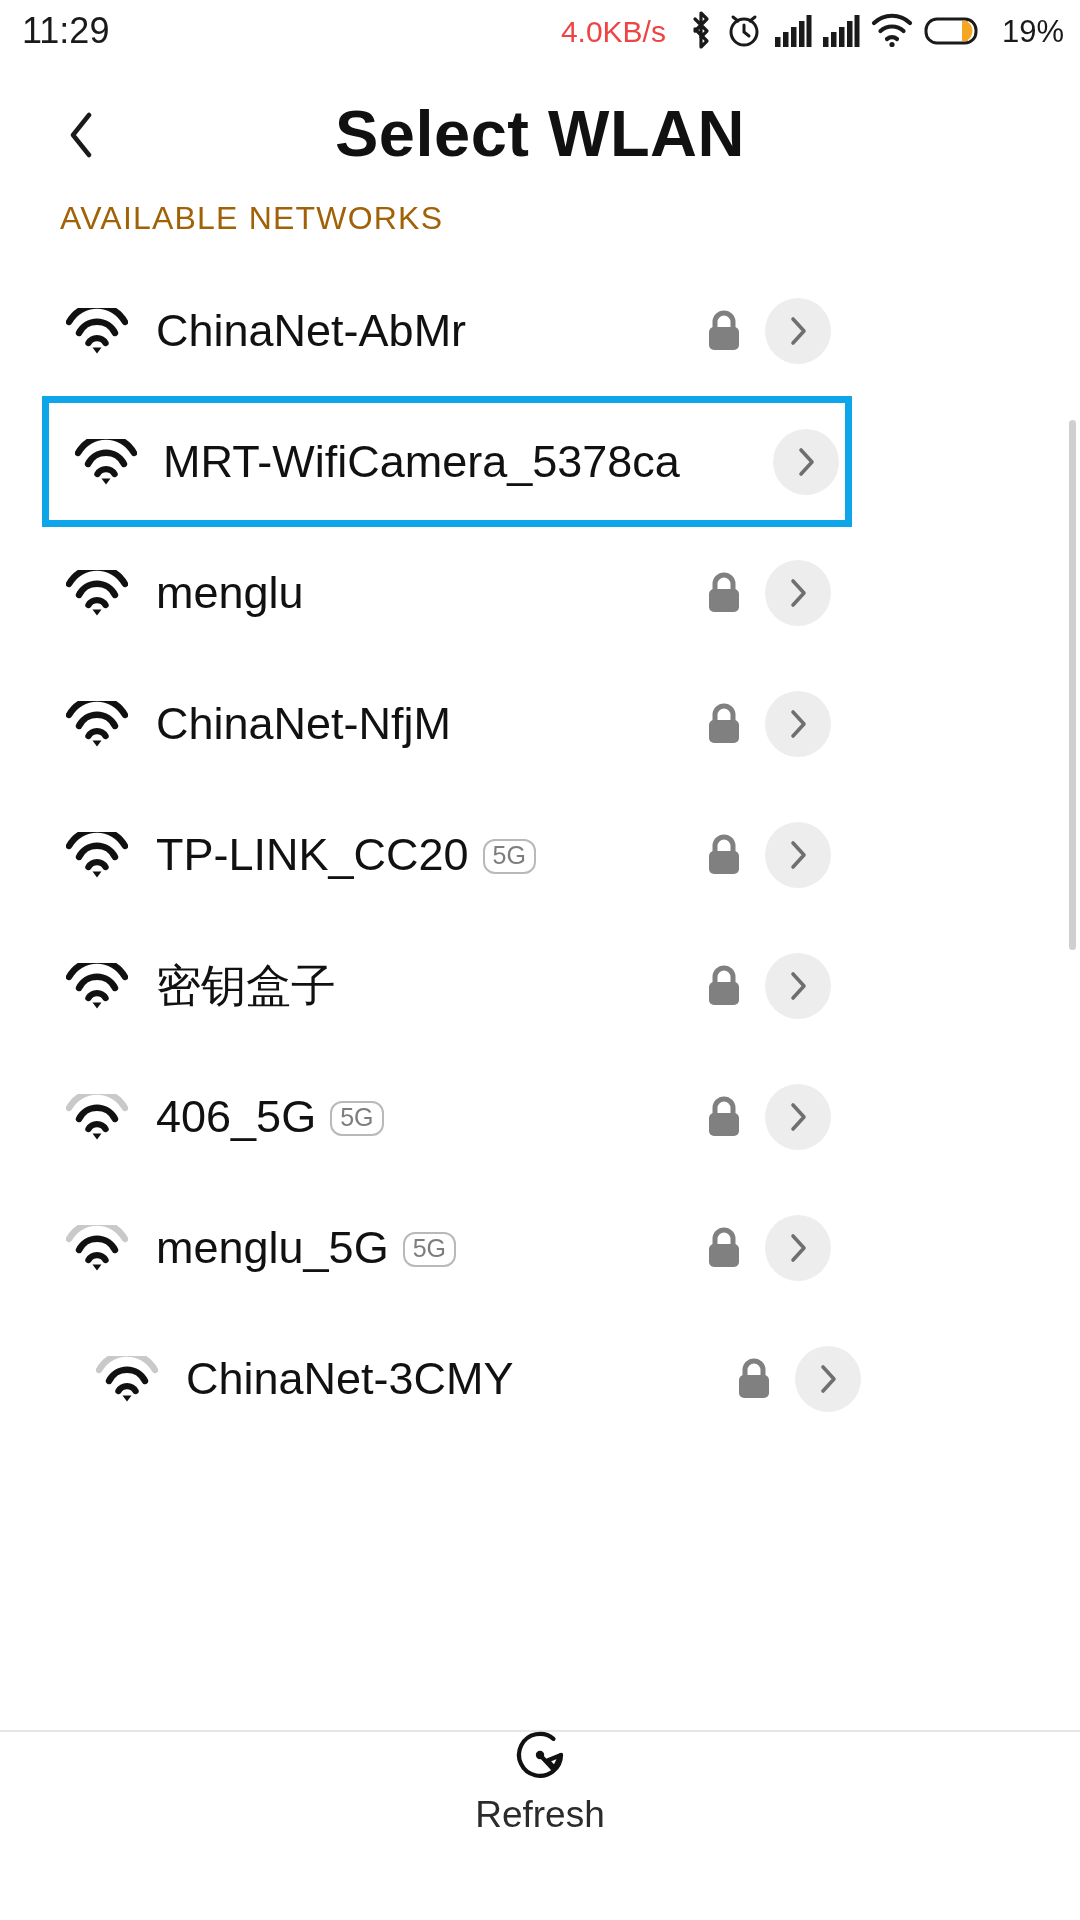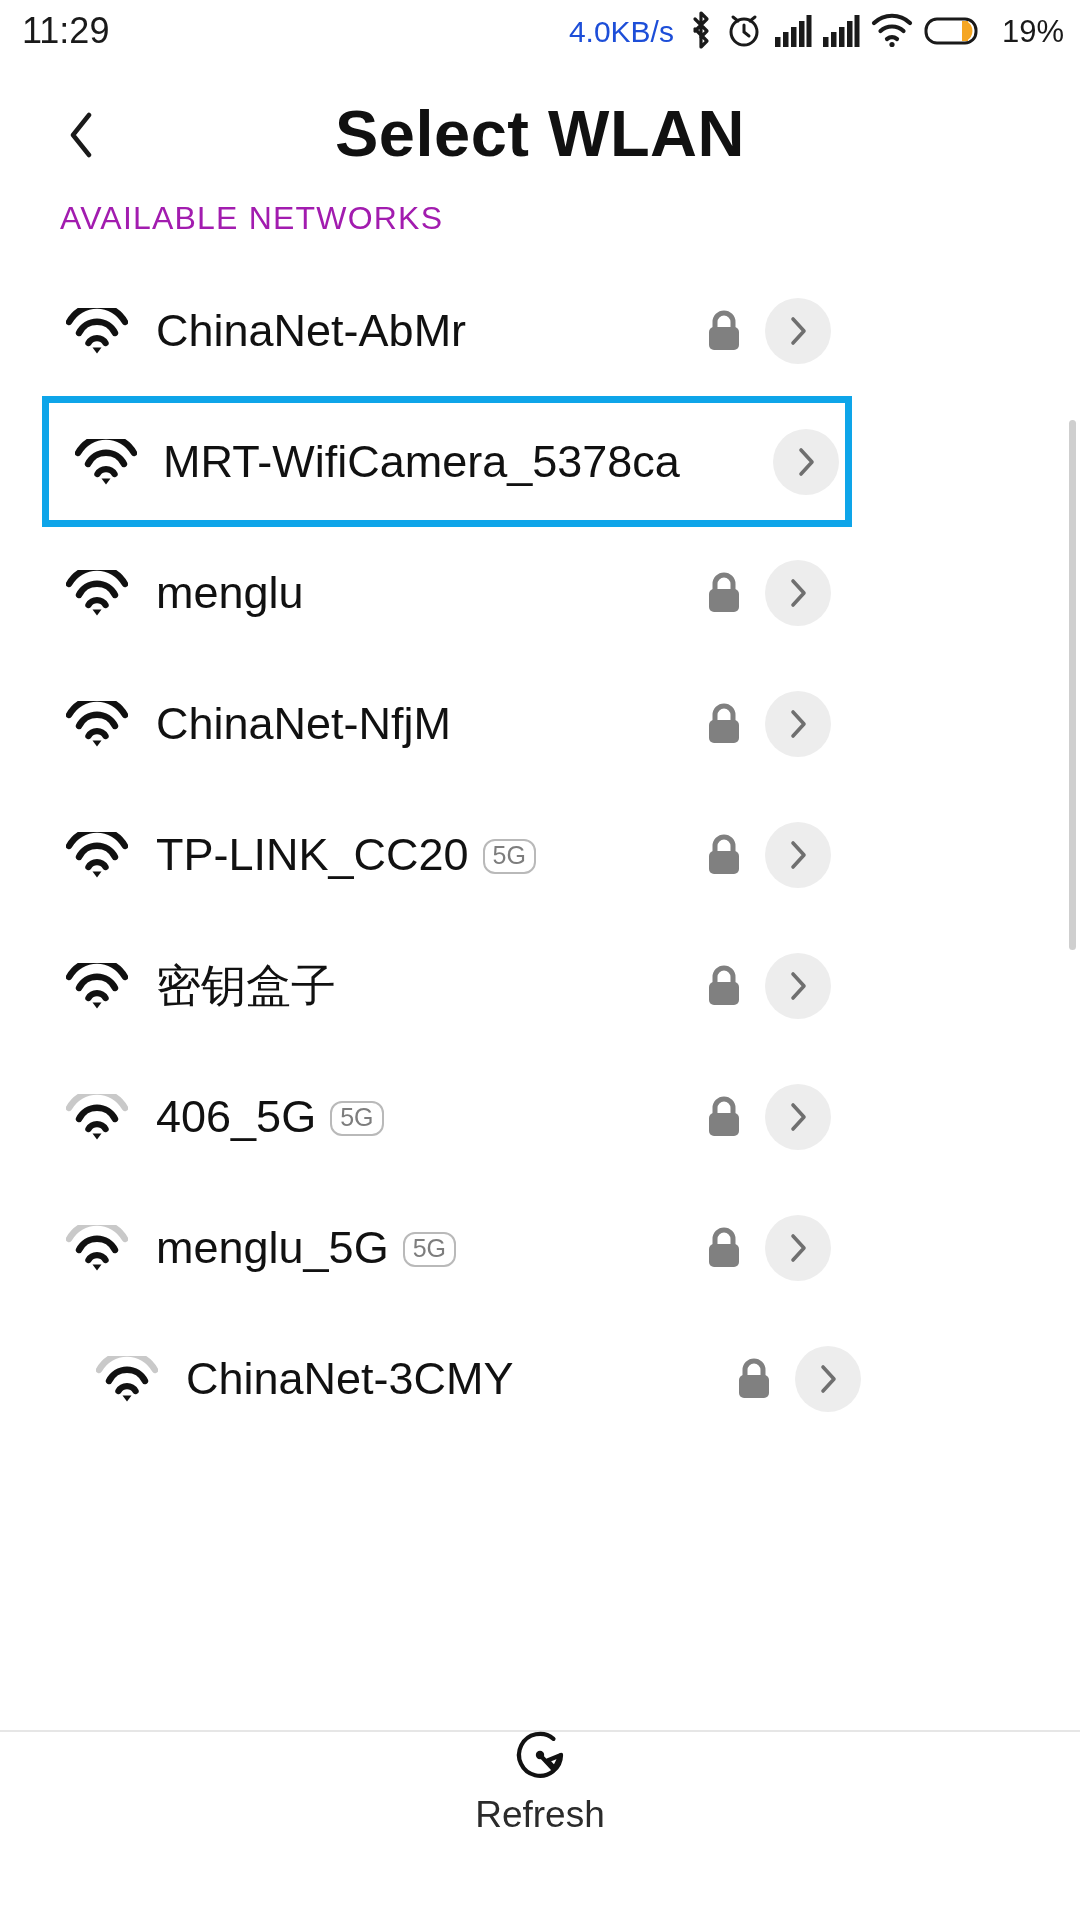--- a/index.html
+++ b/index.html
@@ -17,21 +17,21 @@
     display:flex;align-items:center;
   }
   .sb-time{
     position:absolute;left:22px;top:10px;
     font-size:36px;color:#1a1a1a;letter-spacing:0px;
   }
   .sb-right{
     position:absolute;right:16px;top:8px;height:48px;
     display:flex;align-items:center;gap:10px;
   }
-  .sb-speed{font-size:30px;color:#1d4ed8;margin-right:4px;}
+  .sb-speed{font-size:30px;color:#ef4444;margin-right:12px;}
   .sb-pct{font-size:31px;color:#1a1a1a;margin-left:6px;}
   .ic{display:block;}
 
   
   .header{
     position:absolute;top:72px;left:0;width:1080px;height:118px;
   }
   .back-btn{
     position:absolute;left:44px;top:26px;
     width:74px;height:74px;
@@ -44,21 +44,21 @@
   .page-title{
     position:absolute;left:0;top:24px;width:1080px;
     text-align:center;
     font-size:65px;font-weight:bold;color:#111111;
     letter-spacing:0.5px;
   }
 
   
   .section-label{
     position:absolute;left:60px;top:200px;
-    font-size:32px;color:#a21caf;
+    font-size:32px;color:#a16207;
     letter-spacing:1.2px;
   }
 
   
   .list{
     position:absolute;left:0;top:265px;width:1080px;height:1530px;
     overflow:hidden;
   }
   .row{
     position:absolute;left:0;width:1080px;height:131px;

